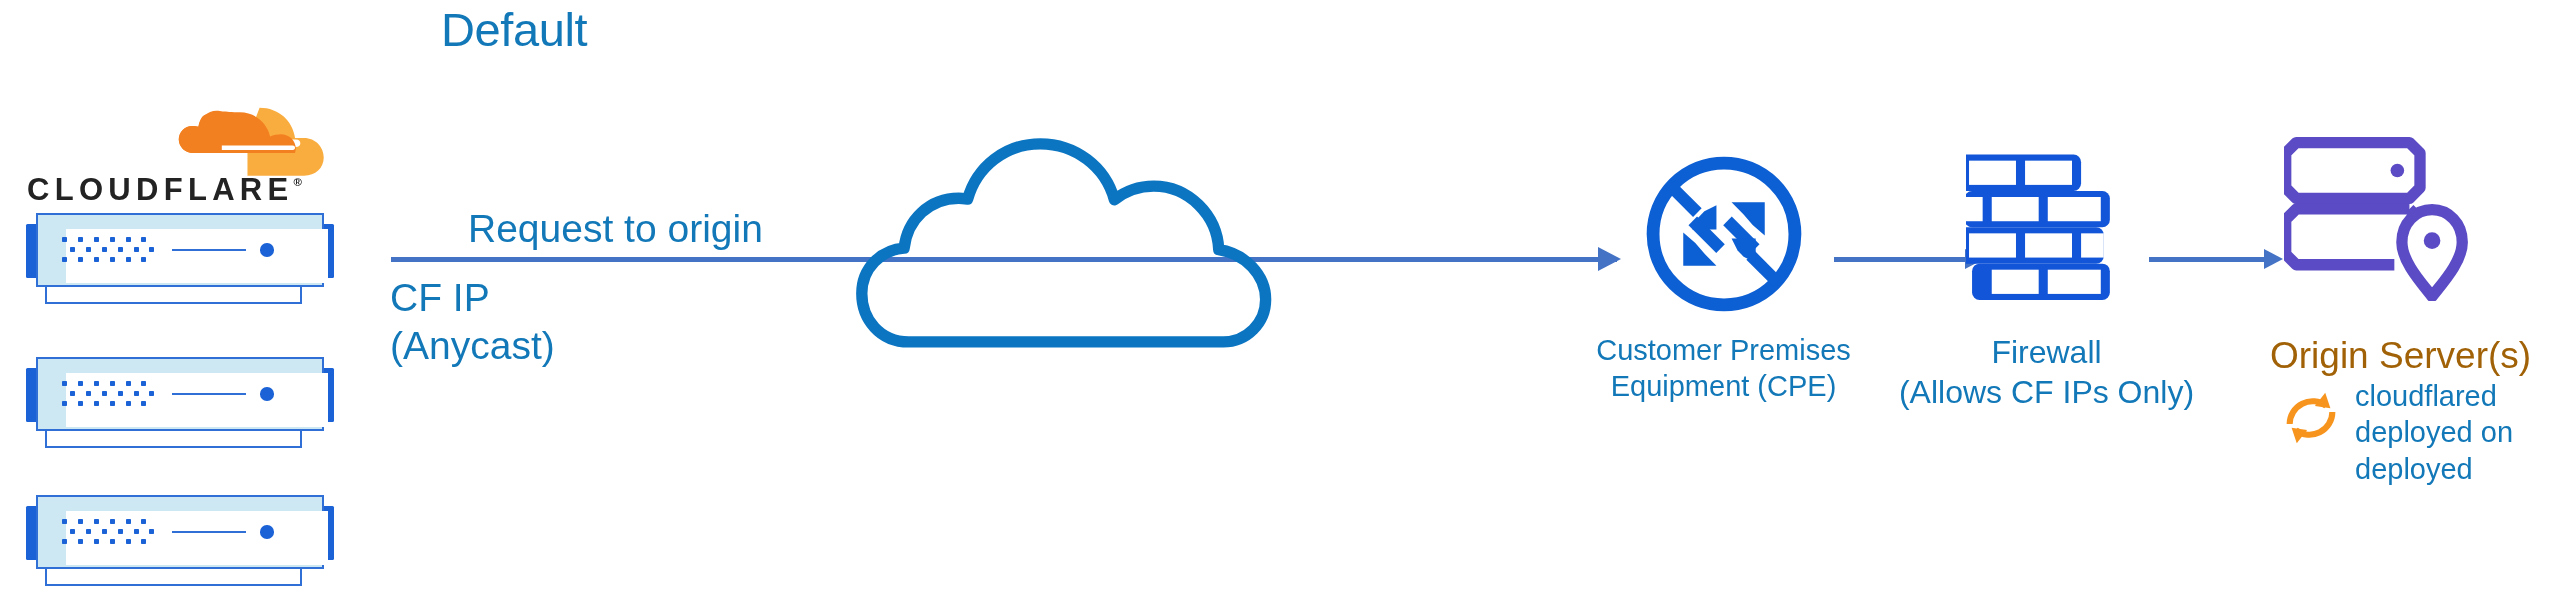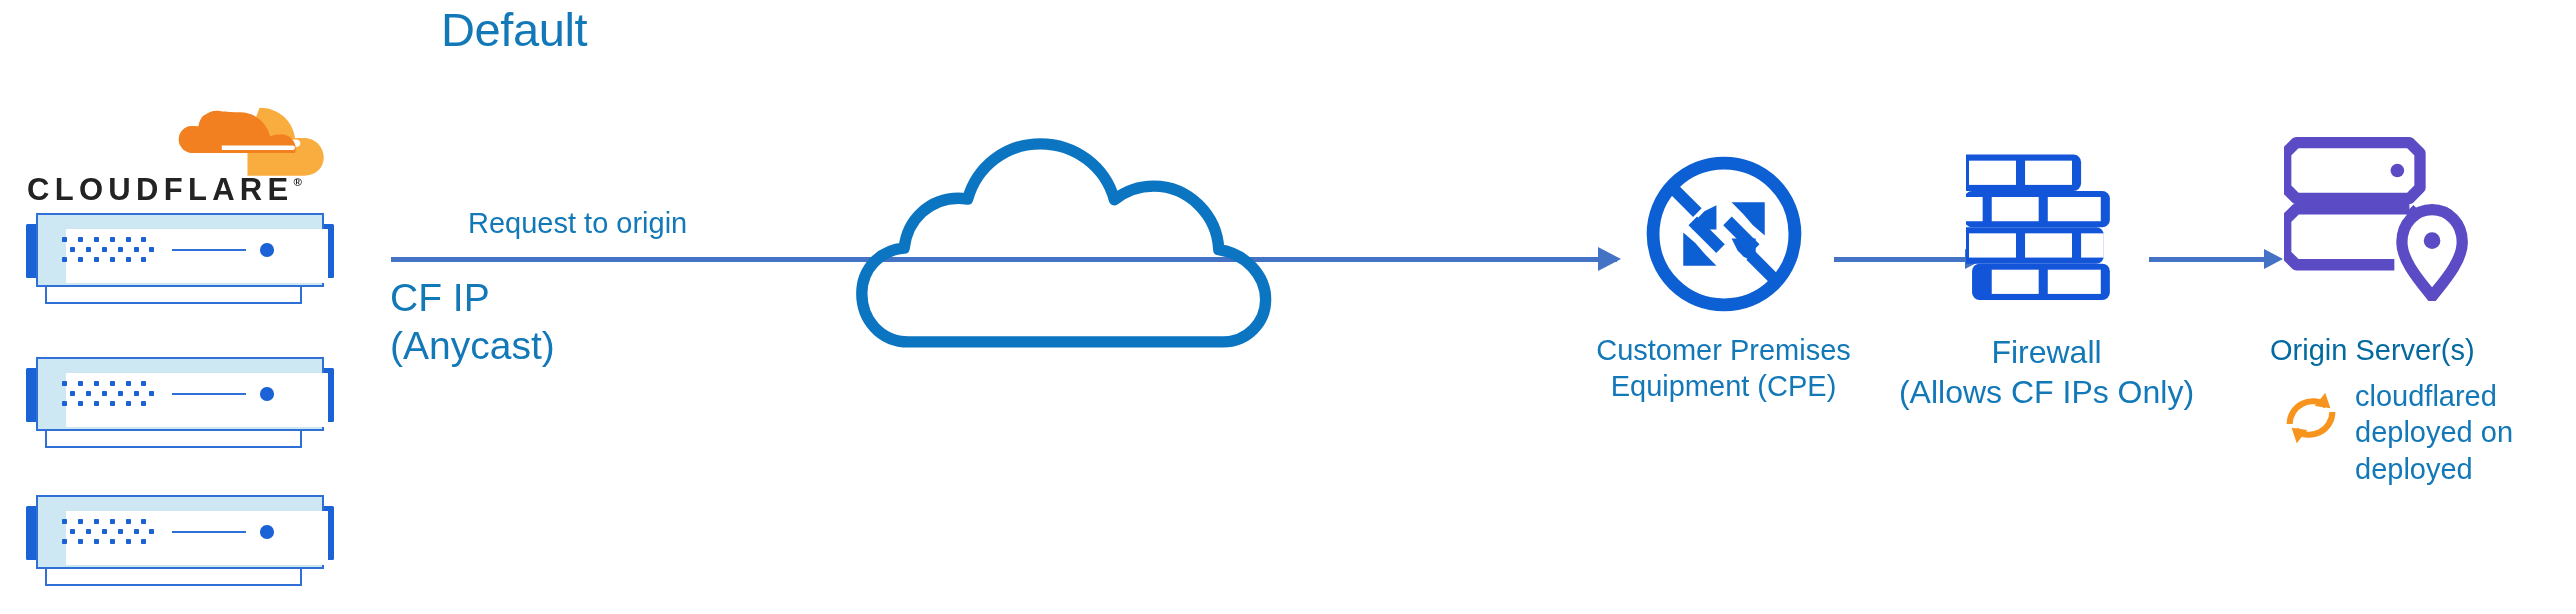--- a/index.html
+++ b/index.html
@@ -155,21 +155,21 @@
     left: 1598px;
     top: 247px;
     width: 0; height: 0;
     border-top: 12px solid transparent;
     border-bottom: 12px solid transparent;
     border-left: 23px solid #4472c4;
   }
   #label-request {
     left: 468px;
     top: 207px;
-    font-size: 29px;
+    font-size: 39px;
     color: #1278b8;
     white-space: nowrap;
   }
   #label-cfip {
     left: 390px;
     top: 274px;
     font-size: 39px;
     line-height: 1.24;
     color: #1278b8;
     white-space: nowrap;
@@ -235,23 +235,23 @@
     border-left: 19.7px solid #4472c4;
   }
 
   
   #origin-icon { left: 2284px; top: 135px; width: 189px; height: 166px; }
   #origin-label {
     left: 2270px;
     top: 333px;
     width: 250px;
     text-align: left;
-    font-size: 29px;
+    font-size: 37px;
     line-height: 1.24;
-    color: #0369a1;
+    color: #a16207;
     white-space: nowrap;
   }
   #cloudflared-note {
     left: 2279px;
     top: 378px;
     width: 295px;
     height: 144px;
   }
   #cloudflared-icon {
     position: absolute;

